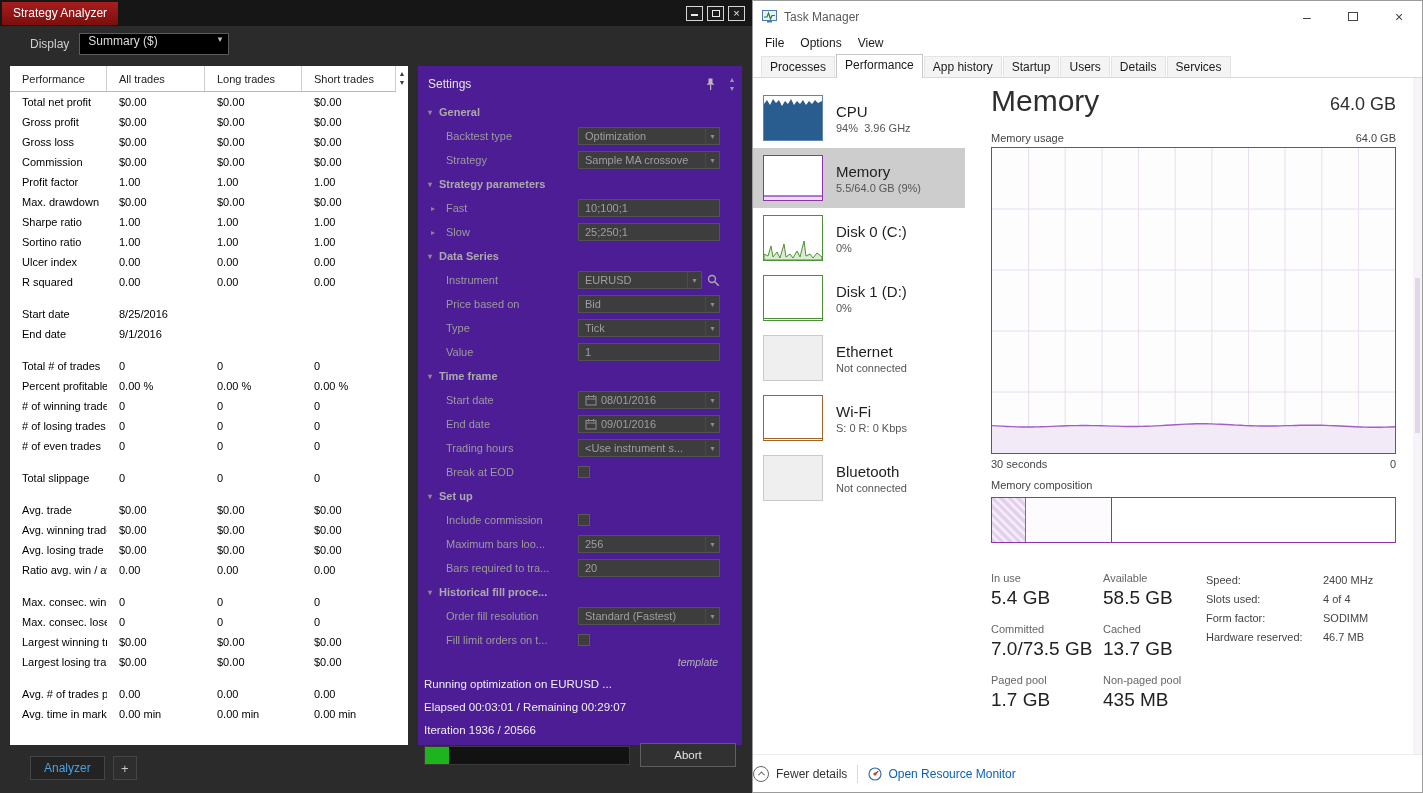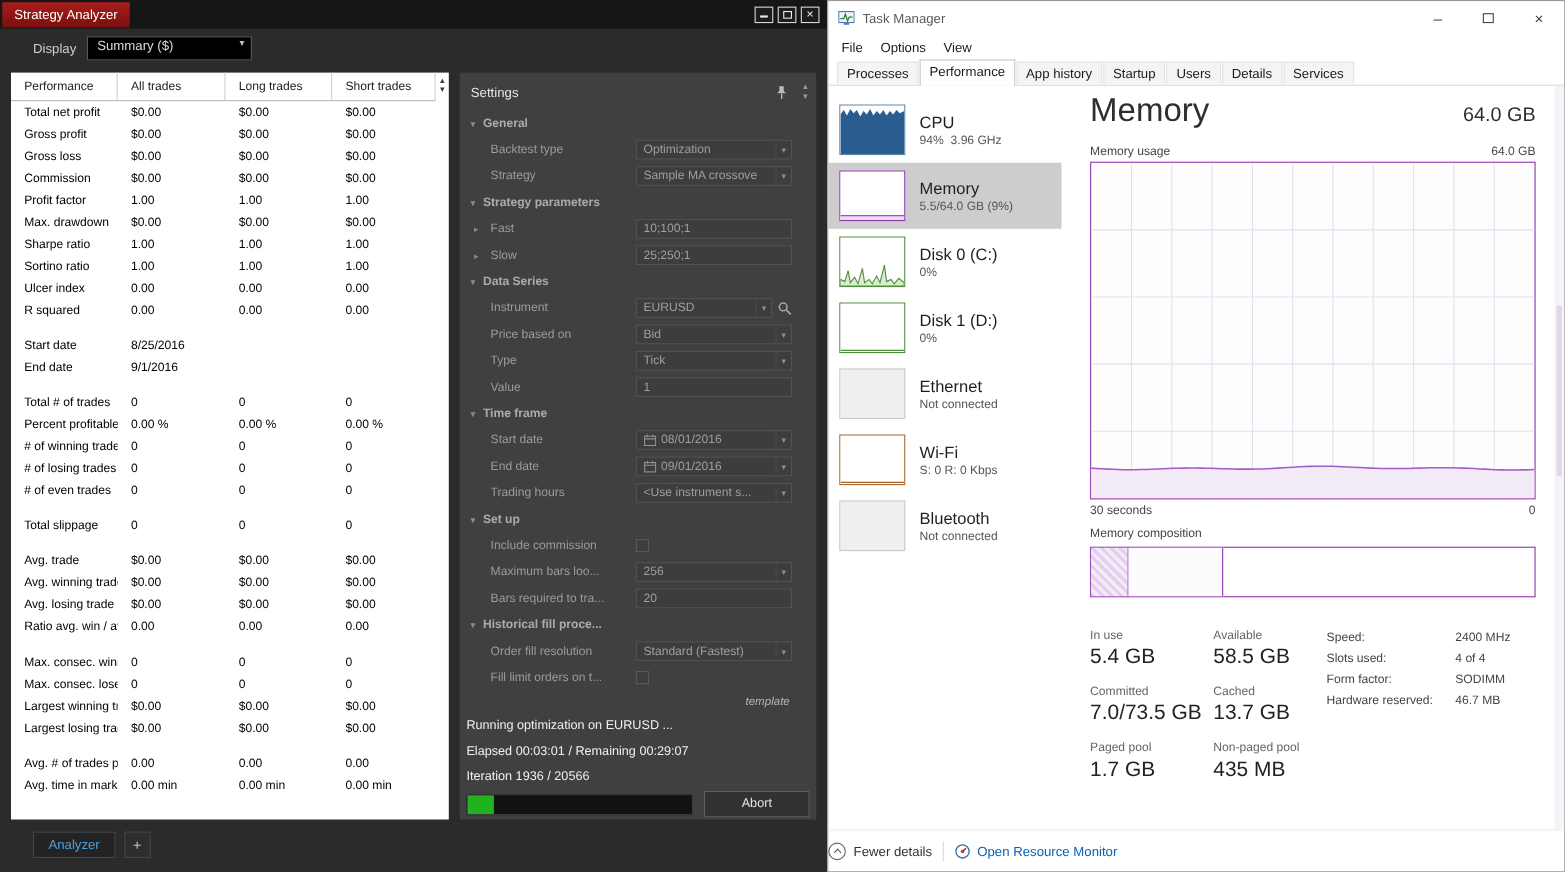--- a/index.html
+++ b/index.html
@@ -32,21 +32,21 @@
            overflow:hidden; white-space:nowrap; }
   .nt-rows { position:absolute; top:26px; bottom:0; left:0; right:12px; overflow:hidden; }
   .nt-row { display:grid; grid-template-columns:97px 98px 97px 94px; height:20px; align-items:center;
             font-size:11px; }
   .nt-row > div { padding-left:12px; white-space:nowrap; overflow:hidden; }
   .nt-row.spacer { height:12px; }
   .nt-tscroll { position:absolute; right:0; top:0; width:12px; bottom:0; display:flex;
                 flex-direction:column; align-items:center; padding-top:3px; color:#3c3c3c;
                 font-size:7px; line-height:9px; }
 
-  .nt-settings { flex:1 1 auto; background:#404040; display:flex; flex-direction:column; position:relative; min-width:0; }
+  .nt-settings { flex:1 1 auto; background:#4c1d95; display:flex; flex-direction:column; position:relative; min-width:0; }
   .nt-set-head { height:28px; display:flex; align-items:center; padding:8px 26px 0 10px;
                  color:#e4e4e4; font-size:12px; flex:0 0 auto; }
   .nt-pin { margin-left:auto; }
   .nt-set-scroll { position:absolute; top:9px; right:4px; width:12px; display:flex;
                    flex-direction:column; align-items:center; color:#9a9a9a; font-size:7px; line-height:9px; }
   .nt-sections { margin-top:6px; flex:0 0 auto; }
   .nt-sec-head { height:24px; display:flex; align-items:center; gap:7px; padding-left:10px;
                  color:#ababab; font-weight:bold; font-size:11px; }
   .nt-sec-head .tri { color:#8a8a8a; font-size:8px; }
   .nt-set-row { height:24px; display:flex; align-items:center; position:relative;
@@ -492,20 +492,26 @@
           </div>
           <div class="nt-set-row">
             <div class="nt-set-label">Trading hours</div>
             <div class="nt-ctl">
               <div class="nt-box">
                 <span class="nt-boxval">&lt;Use instrument s...</span>
                 <span class="nt-arr">▾</span>
               </div>
             </div>
           </div>
+          <div class="nt-set-row">
+            <div class="nt-set-label">Break at EOD</div>
+            <div class="nt-ctl ctl-check">
+              <div class="nt-check"></div>
+            </div>
+          </div>
           <div class="nt-sec-head">
             <span class="tri">▾</span>
             <span>Set up</span>
           </div>
           <div class="nt-set-row">
             <div class="nt-set-label">Include commission</div>
             <div class="nt-ctl ctl-check">
               <div class="nt-check"></div>
             </div>
           </div>

